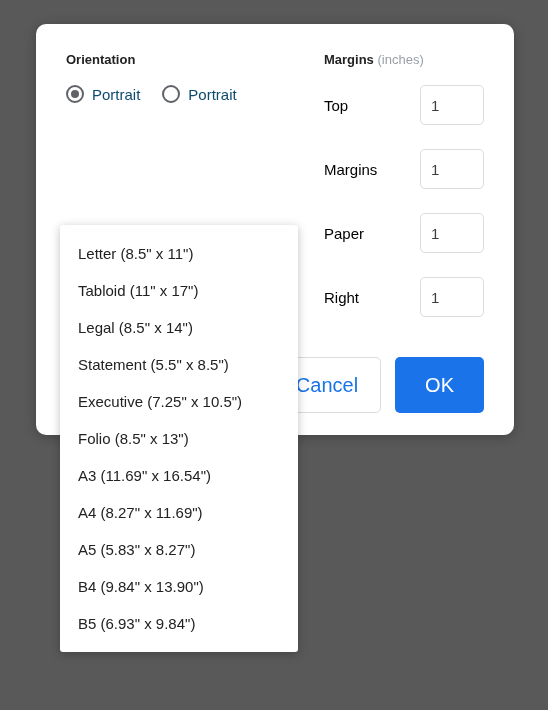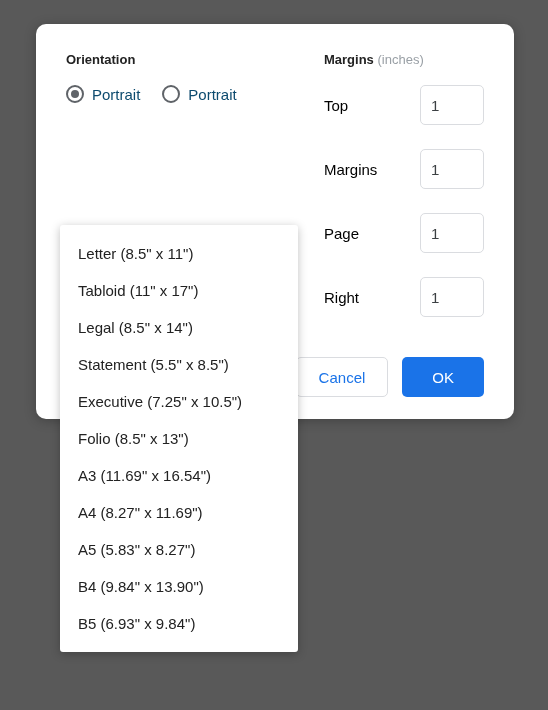--- a/index.html
+++ b/index.html
@@ -115,24 +115,24 @@
       padding: 0 10px;
       font-family: inherit;
     }
     .dialog-footer {
       display: flex;
       justify-content: flex-end;
       gap: 14px;
       margin-top: 16px;
     }
     .btn {
-      height: 40px;
+      height: 56px;
       padding: 0 22px;
       border-radius: 5px;
-      font-size: 15px;
+      font-size: 20px;
       font-family: "Google Sans", Arial, sans-serif;
       cursor: pointer;
       display: flex;
       align-items: center;
       justify-content: center;
     }
     .btn-cancel {
       background: #fff;
       border: 1px solid #dadce0;
       color: #1a73e8;
@@ -191,21 +191,21 @@
 
       <div class="margin-row">
         <span class="margin-label">Top</span>
         <input class="margin-input" value="1" style="">
       </div>
       <div class="margin-row">
         <span class="margin-label">Margins</span>
         <input class="margin-input" value="1" style="">
       </div>
       <div class="margin-row">
-        <span class="margin-label">Page</span>
+        <span class="margin-label">Paper</span>
         <input class="margin-input" value="1" style="">
       </div>
       <div class="margin-row">
         <span class="margin-label">Right</span>
         <input class="margin-input" value="1" style="">
       </div>
     </div>
   </div>
 
   <div class="dialog-footer">

